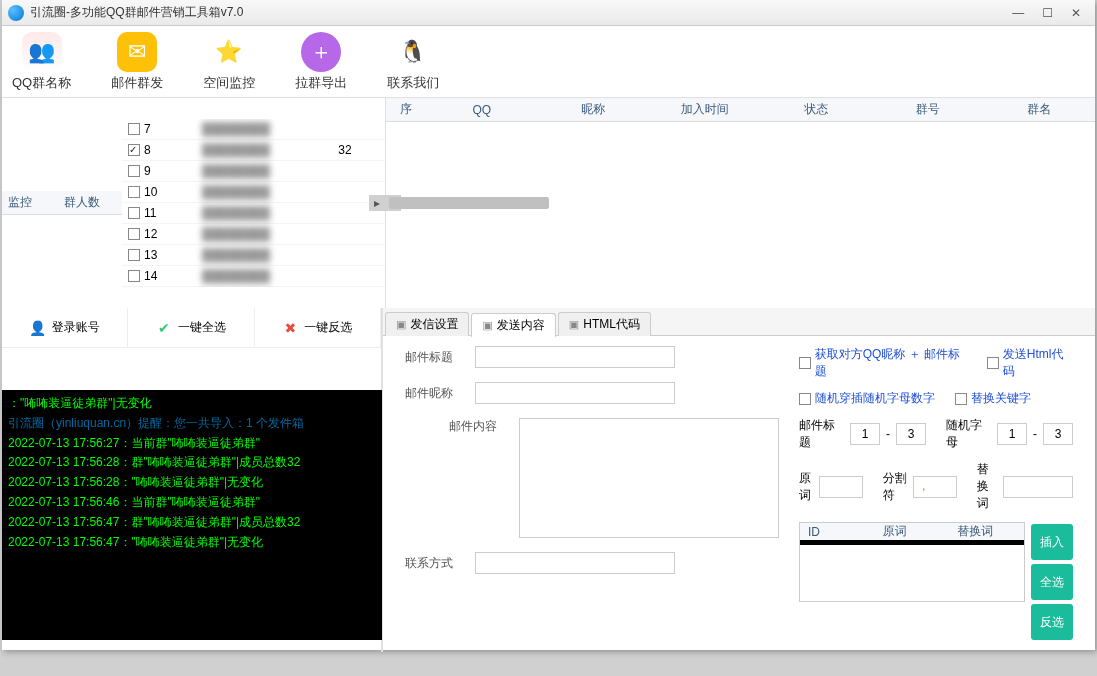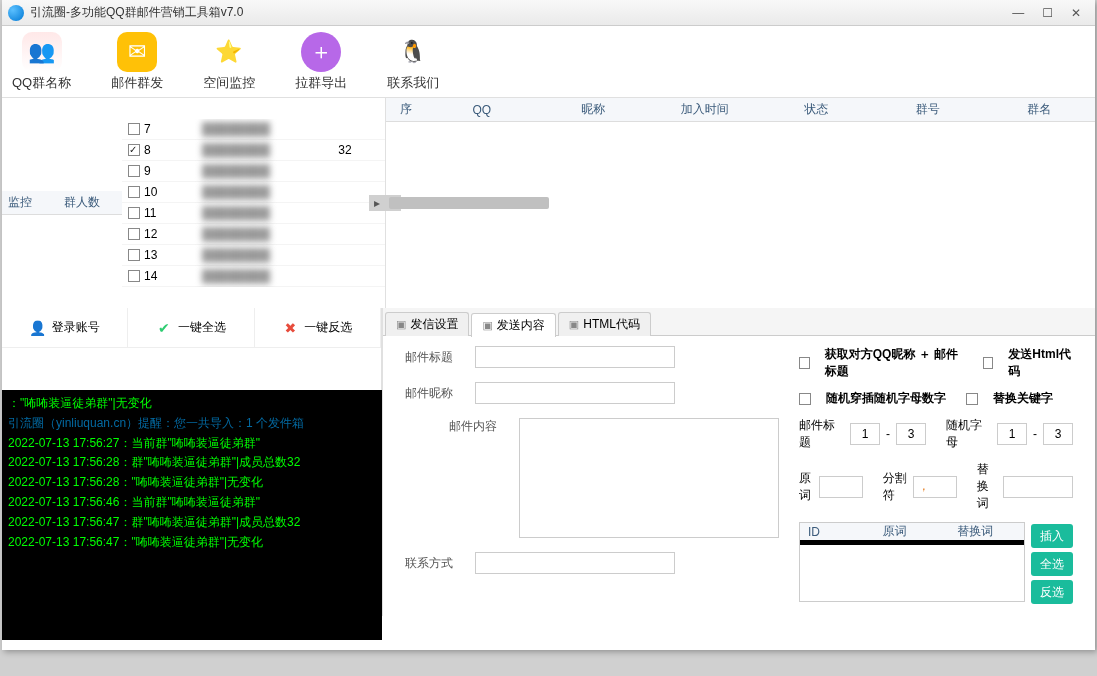--- a/index.html
+++ b/index.html
@@ -59,32 +59,32 @@
 .tab { padding:0 10px; display:flex; align-items:center; gap:4px; border:1px solid #ccc; border-bottom:none; background:#f0f0f0; margin-right:2px; cursor:pointer; margin-top:4px; height:24px; border-radius:3px 3px 0 0; }
 .tab.active { background:#fff; position:relative; top:1px; }
 .tab .ti { color:#888; font-size:11px; }
 
 .tab-content { flex:1; padding:10px 22px; display:flex; flex-direction:column; gap:12px; overflow:auto; }
 .form-row { display:flex; align-items:center; gap:10px; }
 .form-label { width:60px; color:#555; }
 .text-input { border:1px solid #ccc; height:22px; width:200px; padding:0 4px; }
 .text-input.small { width:30px; text-align:center; }
 .text-input.xs { width:44px; }
-.checkbox-lbl { display:flex; align-items:center; gap:15px; color:#000000;font-weight:bold; }
+.checkbox-lbl { display:flex; align-items:center; gap:4px; color:#1d4ed8; }
 .big-area { border:1px solid #ccc; width:260px; height:120px; resize:none; }
 
 .right-opts { display:flex; flex-direction:column; gap:10px; margin-left:20px; flex:1; }
 .opt-row { display:flex; align-items:center; gap:20px; }
 .num-group { display:flex; align-items:center; gap:6px; }
 .sub-table { border:1px solid #ccc; height:80px; display:flex; }
 .sub-table-inner { flex:1; }
 .sub-table .sth { display:flex; background:#f5f7fa; height:22px; align-items:center; border-bottom:5px solid #000000; }
 .sub-table .sth div { flex:1; padding-left:8px; color:#3a5a7a; }
 .side-btns { width:48px; display:flex; flex-direction:column; gap:4px; padding:2px 0 2px 6px; }
-.side-btn { height:24px; background:#1abc9c; color:#fff; border-radius:3px; display:flex; align-items:center; justify-content:center; cursor:pointer; font-size:12px; }
+.side-btn { height:36px; background:#1abc9c; color:#fff; border-radius:3px; display:flex; align-items:center; justify-content:center; cursor:pointer; font-size:12px; }
 </style>
 </head>
 <body>
 
 <div class="window">
   <div class="titlebar">
     <div class="app-icon"></div>
     <div class="title-text">引流圈-多功能QQ群邮件营销工具箱v7.0</div>
     <div class="win-controls">
       <span>—</span>

